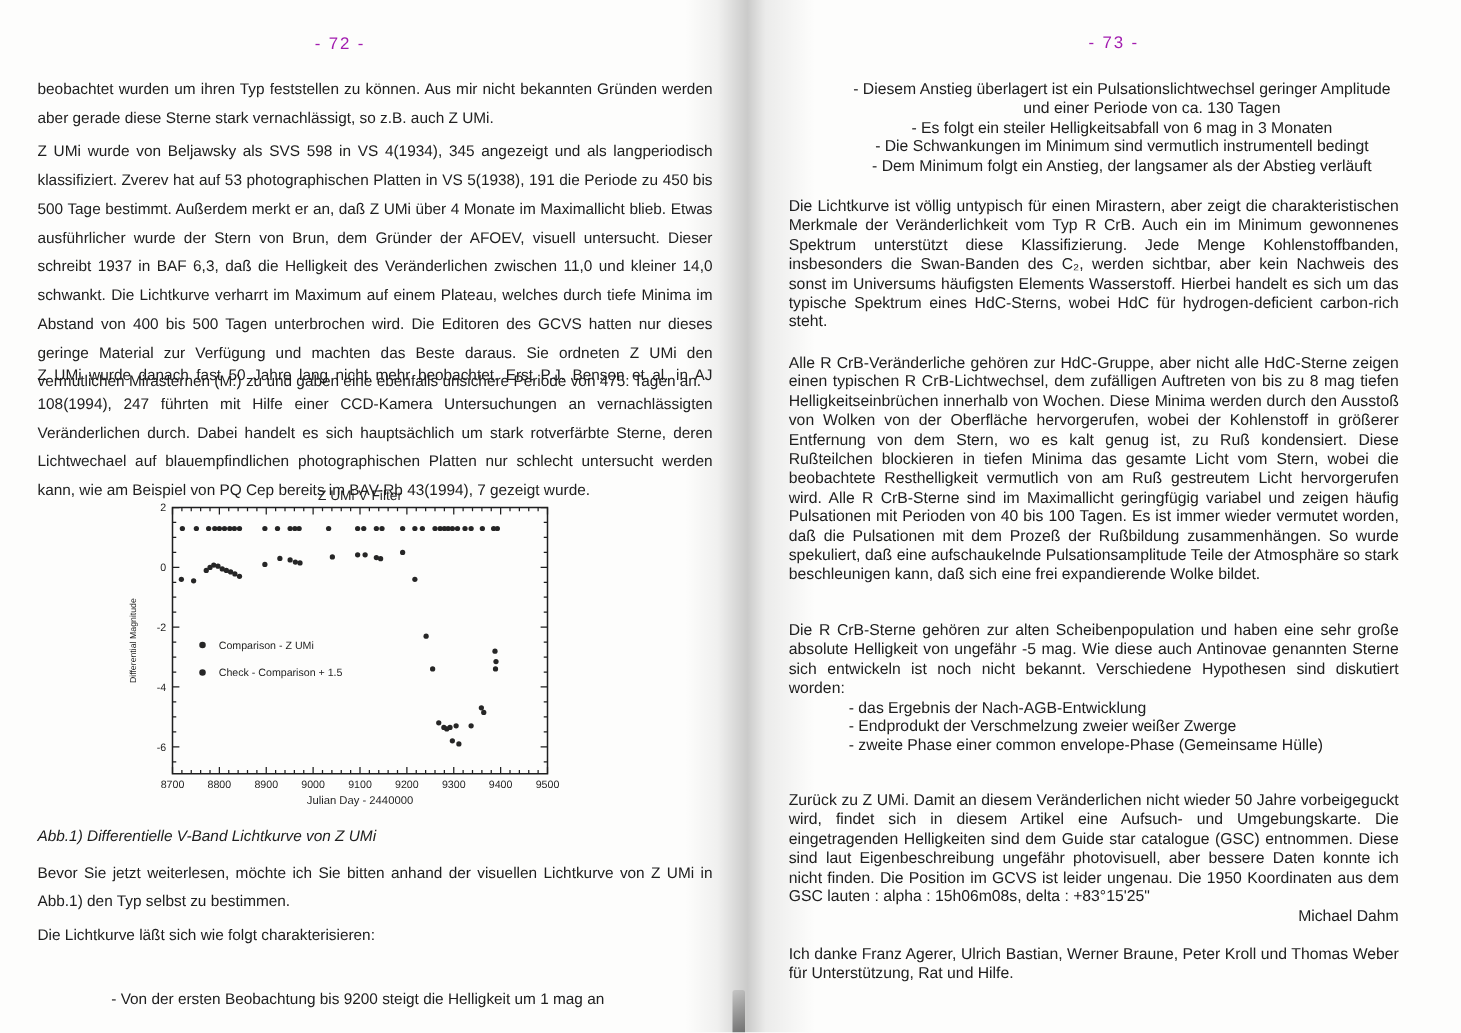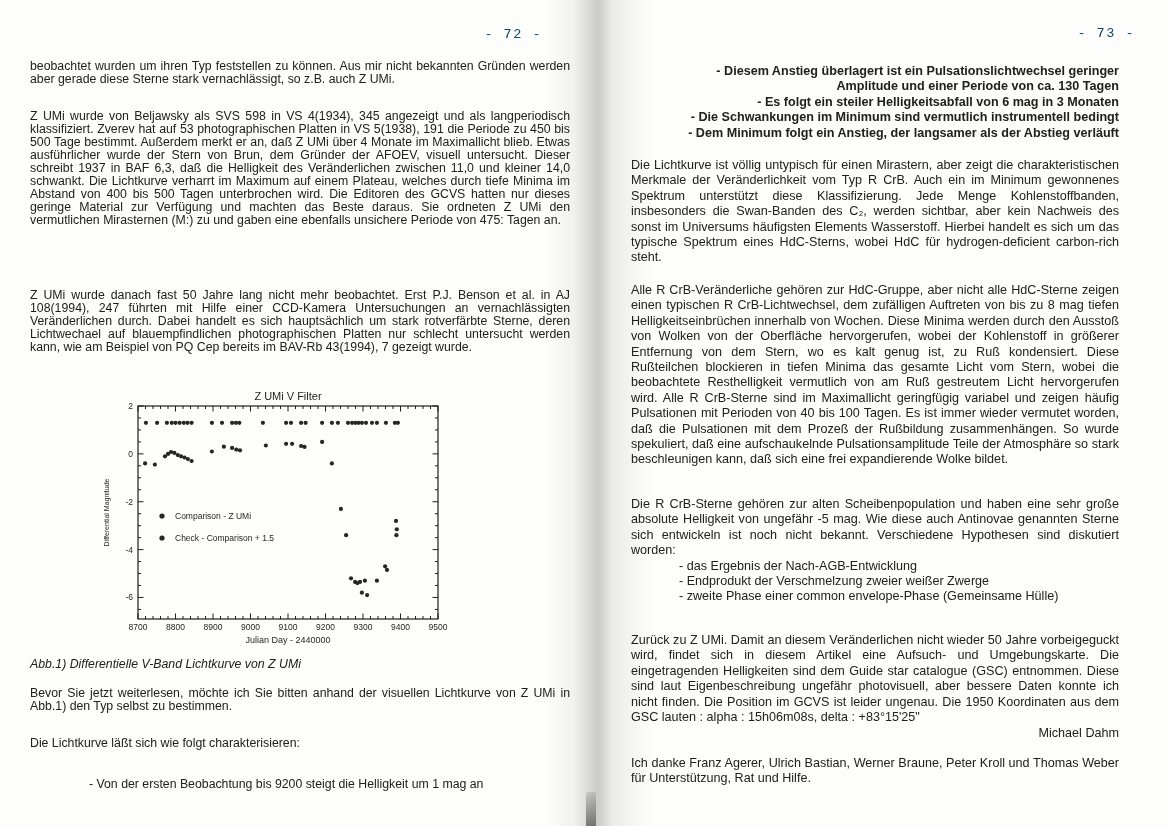--- a/index.html
+++ b/index.html
@@ -12,26 +12,26 @@
   .gutter{
     position:absolute;left:548px;top:0;width:104px;height:826px;
     background:linear-gradient(90deg,rgba(0,0,0,0) 0%,rgba(0,0,0,0.05) 25%,
       rgba(0,0,0,0.16) 42%,rgba(0,0,0,0.20) 48%,rgba(0,0,0,0.07) 62%,rgba(0,0,0,0) 100%);
   }
   .gutter-foot{
     position:absolute;left:586px;top:792px;width:10px;height:34px;
     background:linear-gradient(180deg,rgba(0,0,0,0.10),rgba(0,0,0,0.45));
     border-radius:2px 2px 0 0;
   }
-  .pagenum{position:absolute;text-align:right;font-size:13.5px;letter-spacing:1.5px;color:#0c4a6e;font-family:Liberation Mono, monospace;}
+  .pagenum{position:absolute;text-align:center;font-size:13.5px;letter-spacing:1.5px;color:#a21caf;}
   .pagenum span{position:relative;}
   .block{position:absolute;text-align:justify;color:#202020;}
-  .lp{left:30px;width:540px;font-size:12.3px;line-height:13px;}
+  .lp{left:30px;width:540px;font-size:12.3px;line-height:23px;}
   .rp{left:631px;width:488px;font-size:12.6px;line-height:15.4px;}
-  .hang{text-indent:-48px;padding-left:93px;box-sizing:border-box;text-align:right;font-weight:bold;}
+  .hang{text-indent:-48px;padding-left:93px;box-sizing:border-box;text-align:center;}
   .indent-l{padding-left:59px;box-sizing:border-box;text-align:left;margin-top:28px;}
   .indent-h{padding-left:48px;box-sizing:border-box;text-align:left;}
   .sig{text-align:right;}
   .caption{text-align:left;font-style:italic;}
   #lightcurve-svg{position:absolute;left:101px;top:391px;}
   #lightcurve-svg text{font-family:"Liberation Sans","DejaVu Sans",sans-serif;fill:#1f1f1f;}
 </style>
 </head>
 <body>
 

